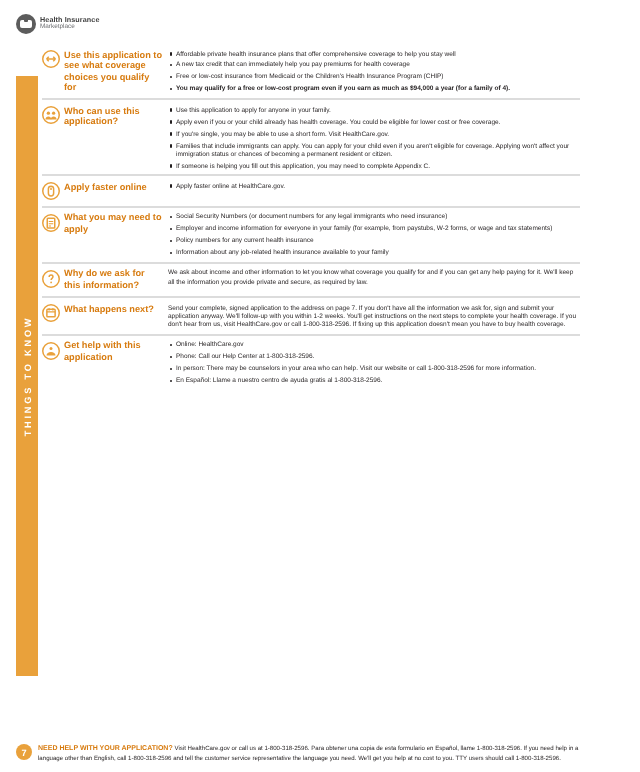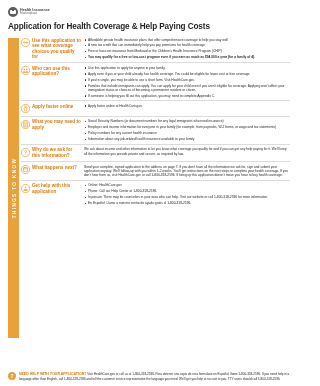--- a/index.html
+++ b/index.html
@@ -100,21 +100,20 @@
 <div class="page">
 
   <div class="brand">
     <div class="brand-mark"></div>
     <div class="brand-text">
       <div class="l1">Health Insurance</div>
       <div class="l2">Marketplace</div>
     </div>
   </div>
 
-  <h1 class="doc-title">Application for Health Coverage &amp; Help Paying Costs</h1>
 
   <div class="side-tab">
     <span>THINGS TO KNOW</span>
   </div>
 
   <div class="rows">
 
     <div class="row">
       <div class="ico">
         <svg width="9" height="9" viewBox="0 0 24 24">

